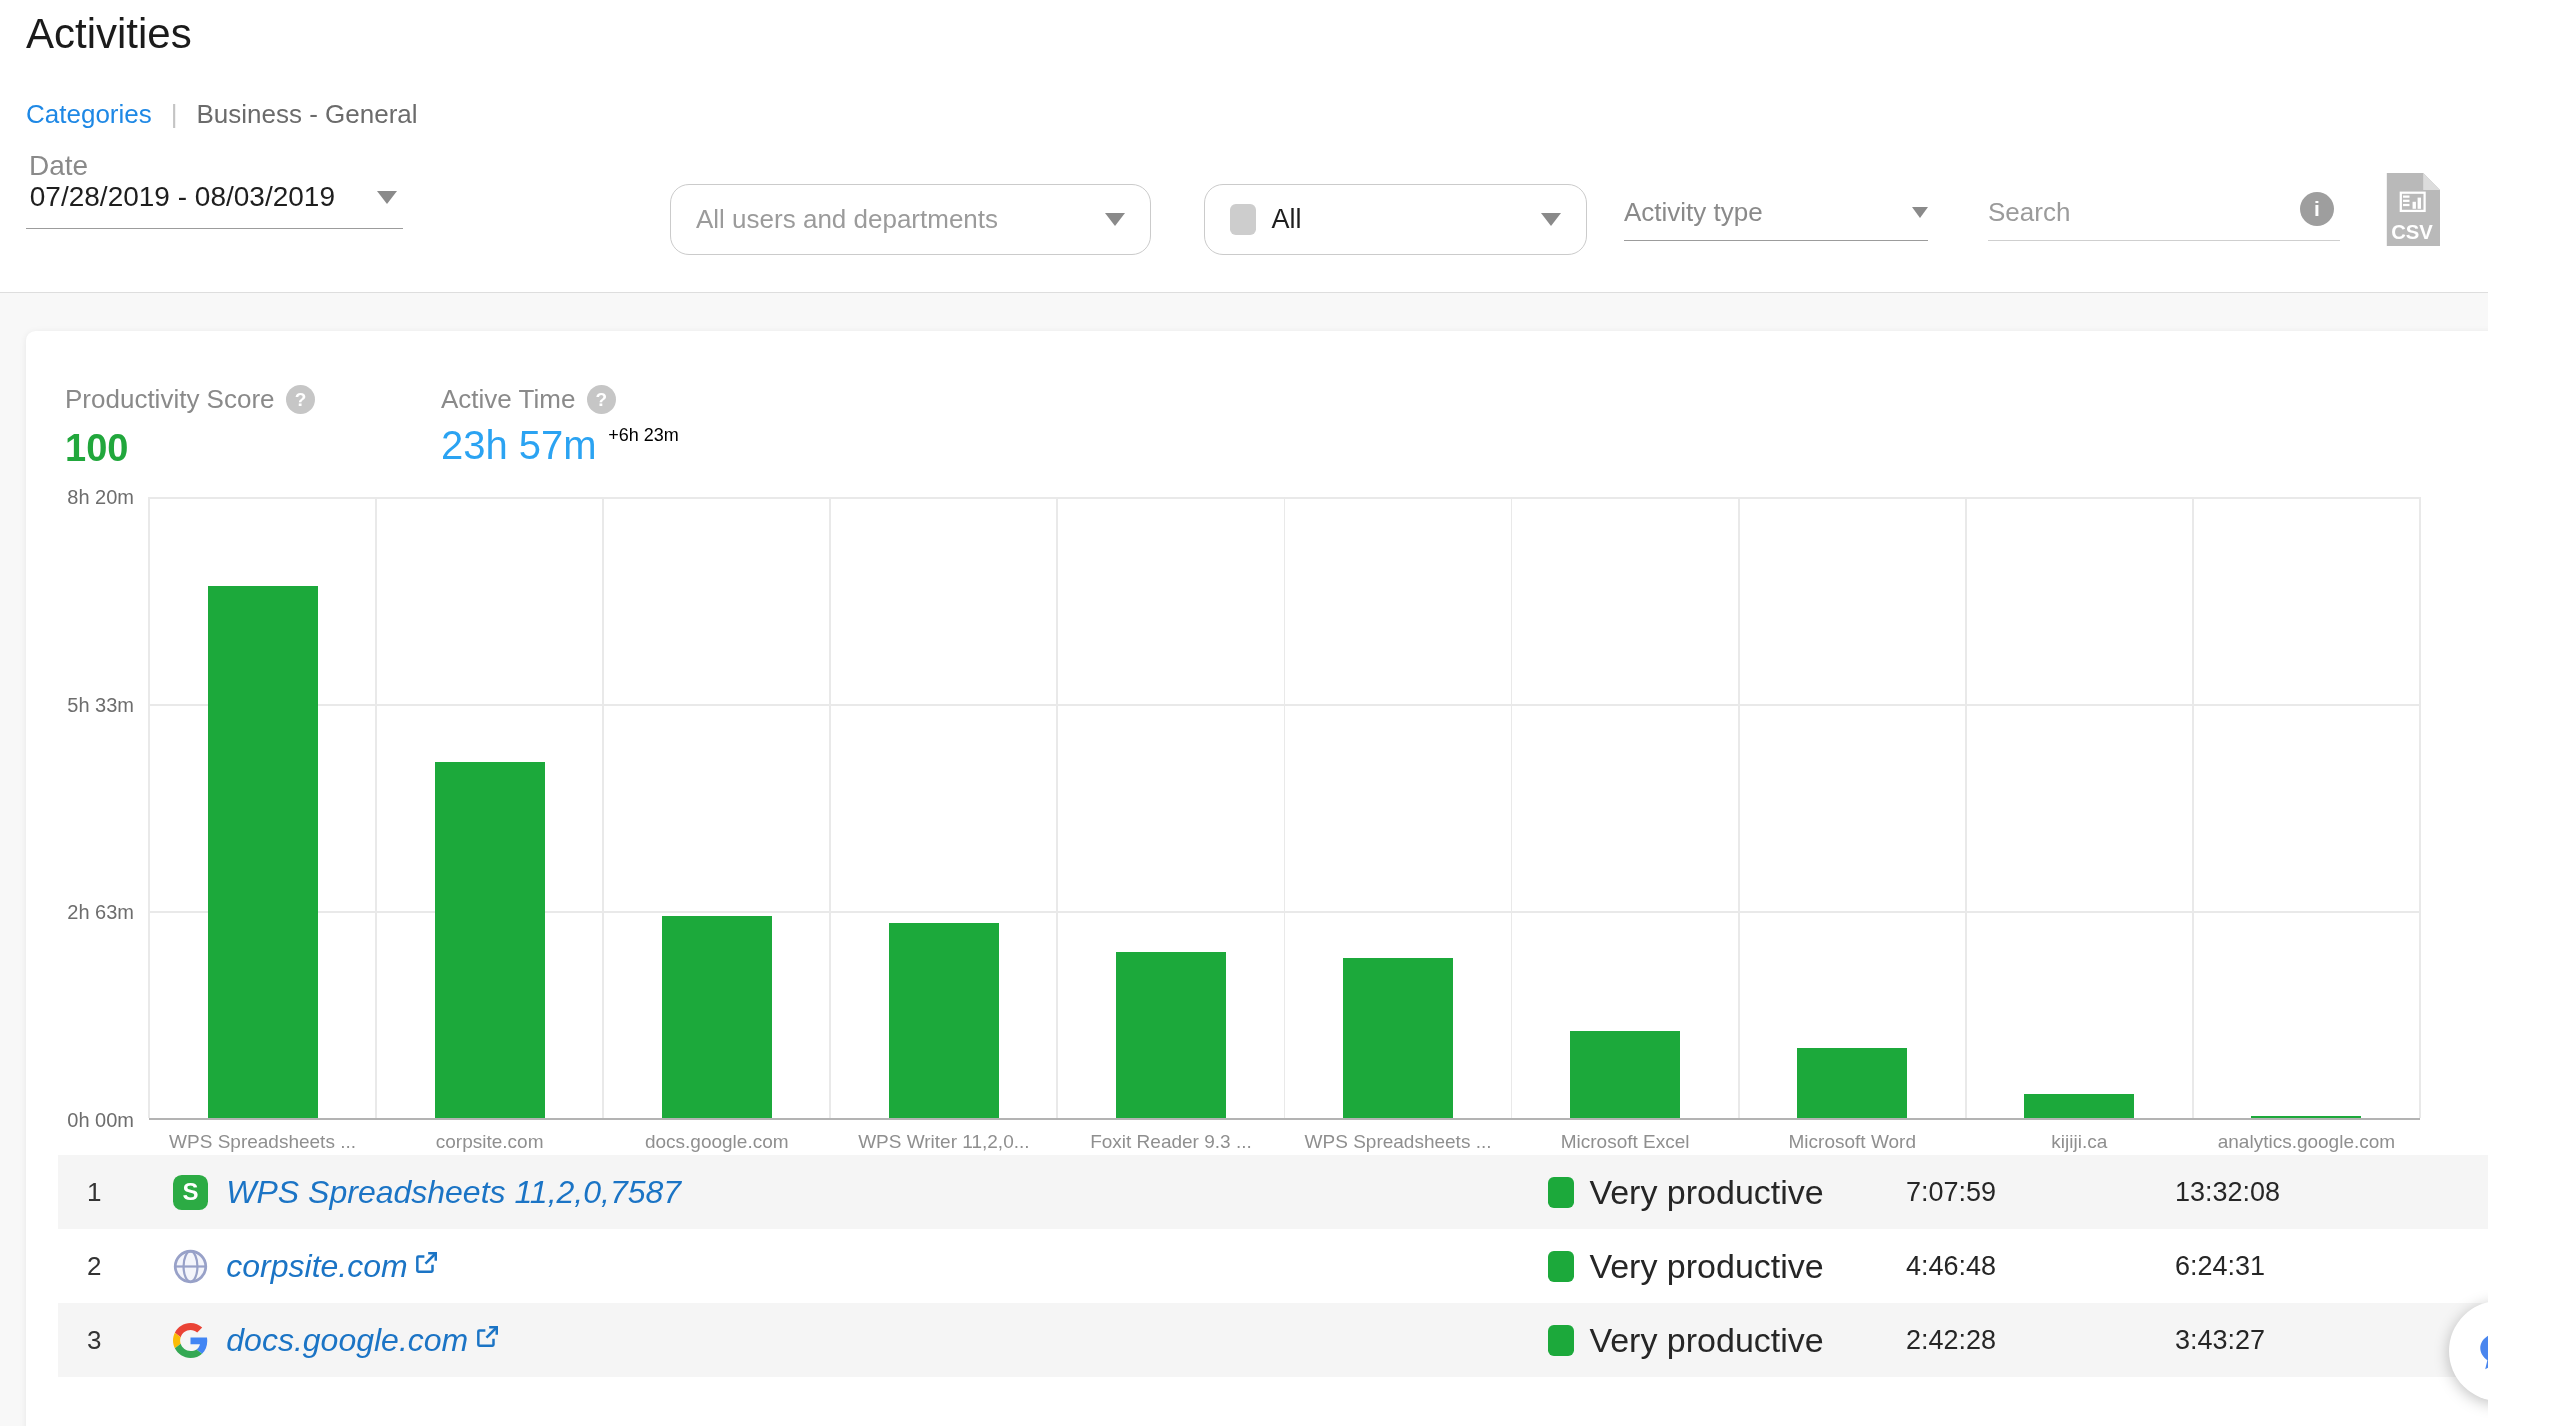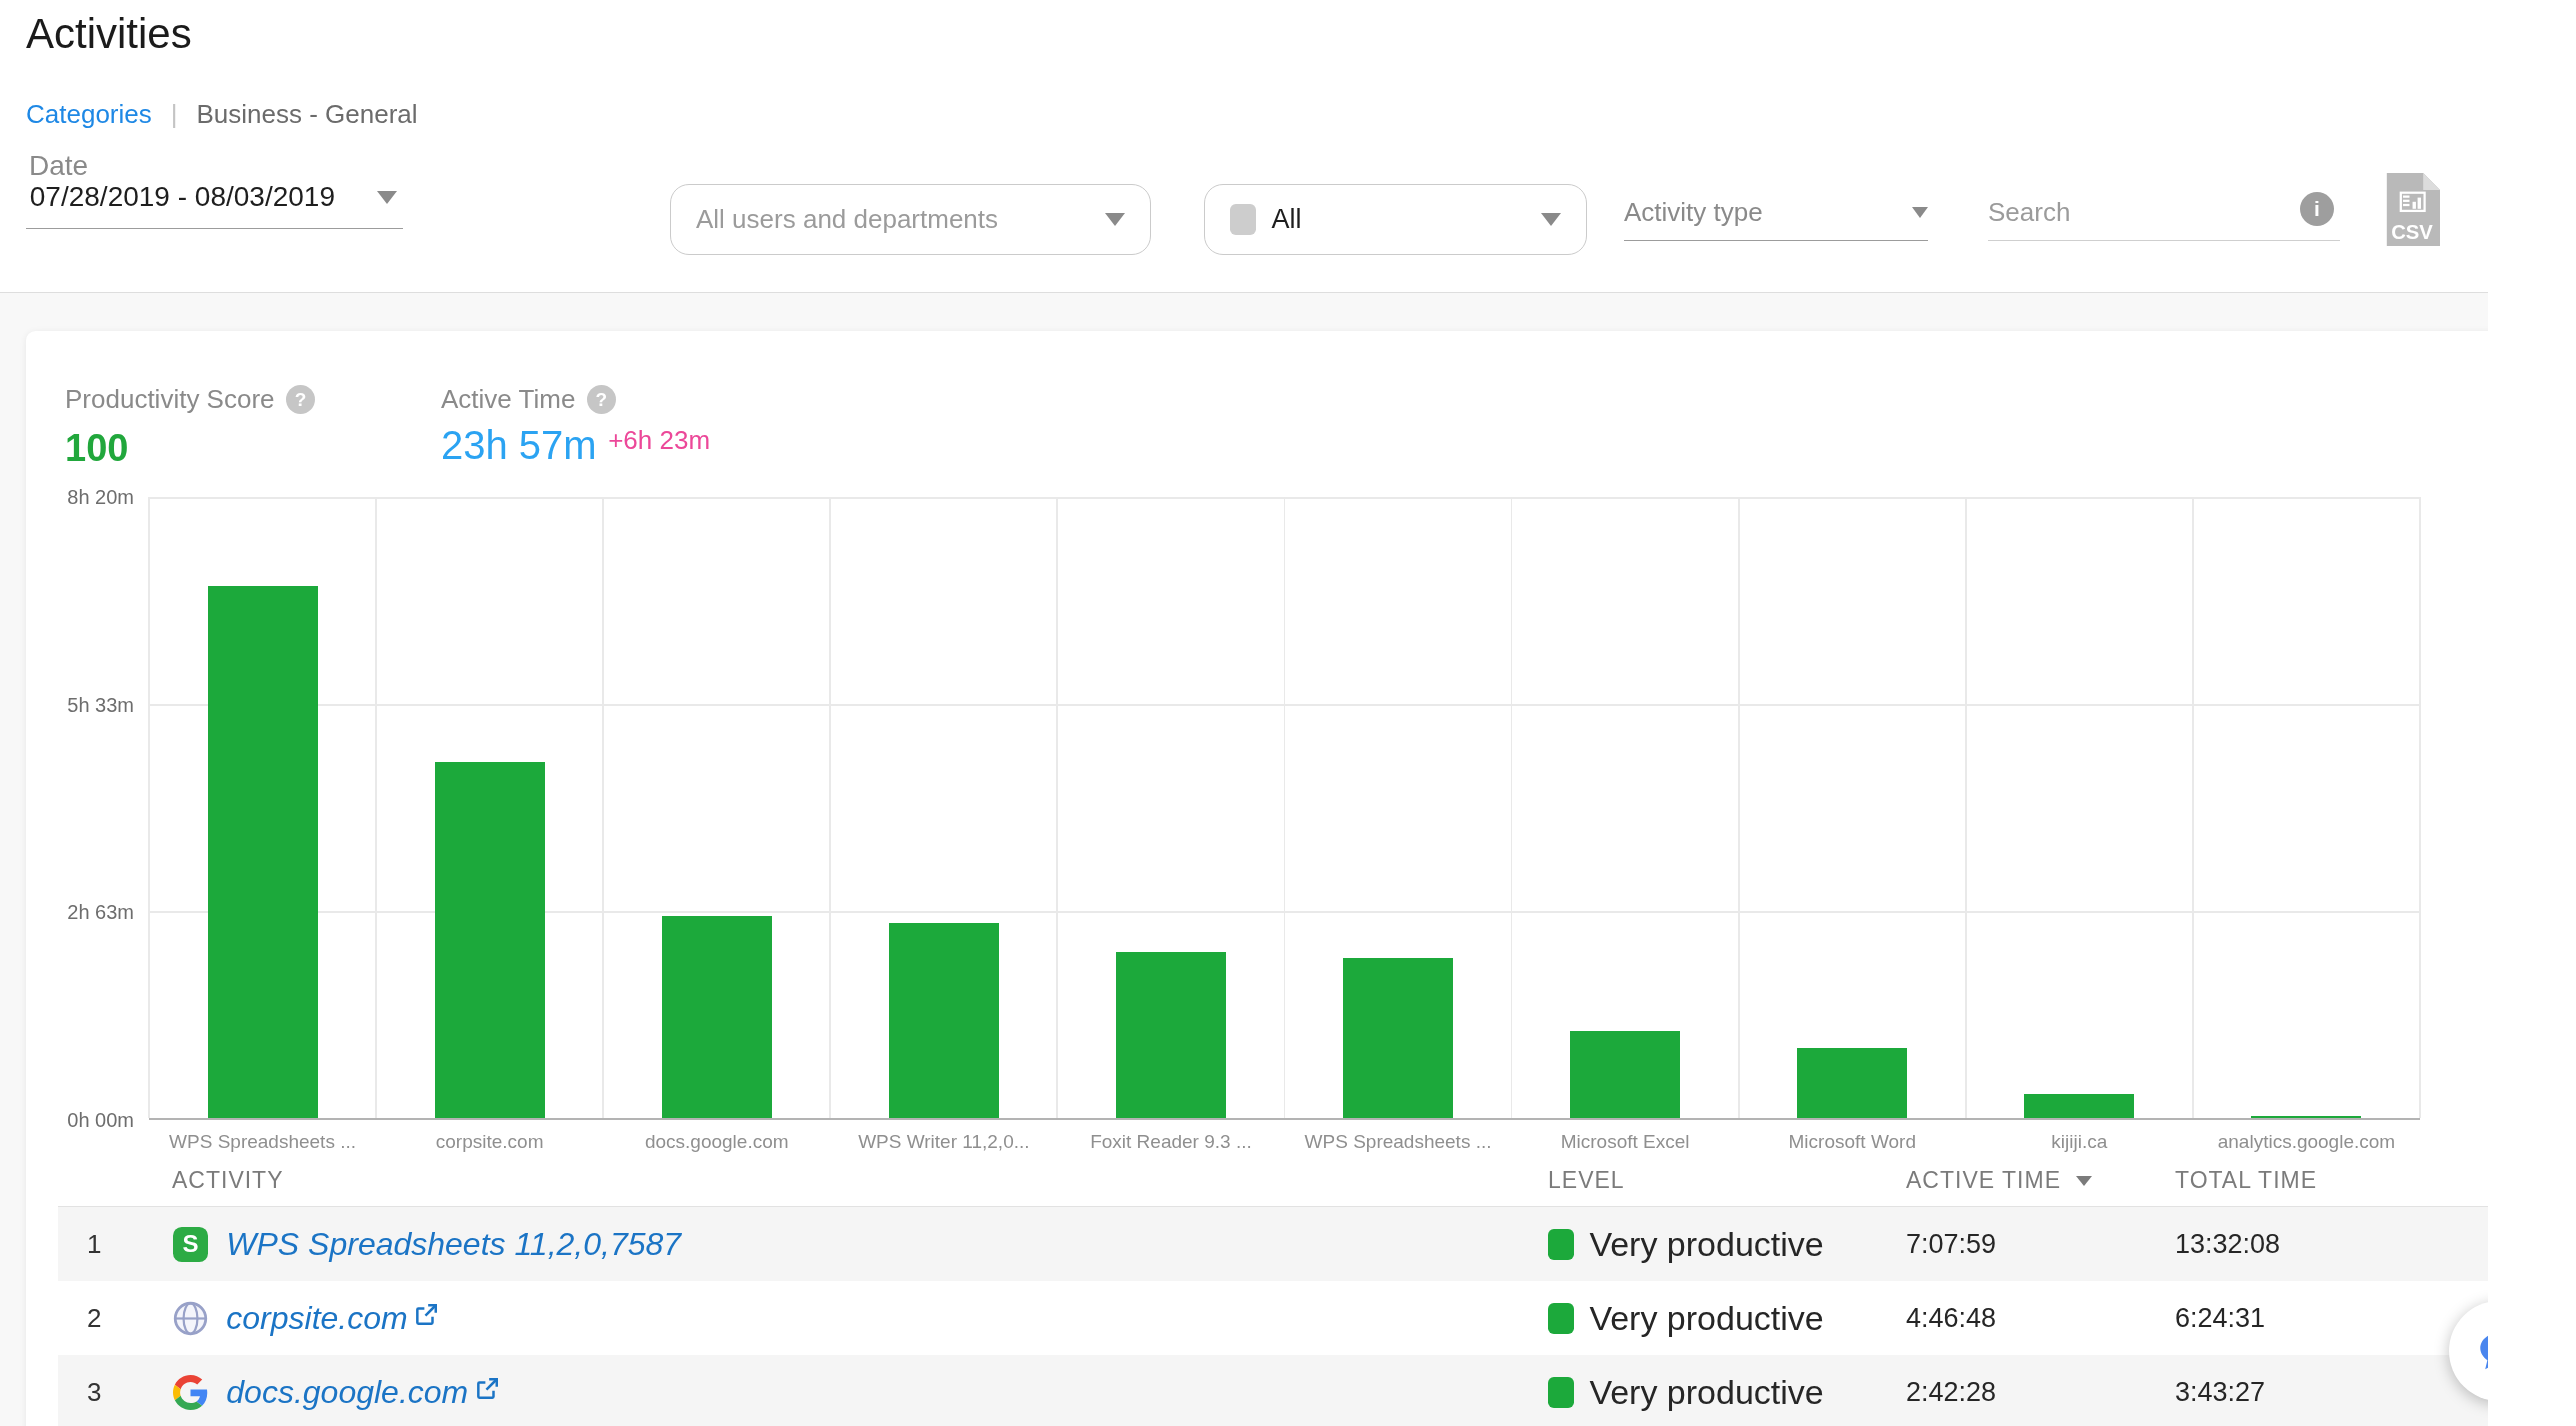--- a/index.html
+++ b/index.html
@@ -56,21 +56,21 @@
 
   .metric-label { position:absolute; font-size:26px; color:#8a8a8a; display:flex; align-items:center; }
   .help-icon { width:29px; height:29px; border-radius:50%; background:#c6c6c6; color:#fff; font-size:19px;
                font-weight:bold; display:inline-flex; align-items:center; justify-content:center;
                margin-left:11.5px; cursor:pointer; }
   .ps-label { left:39px; top:53px; }
   .ps-value { position:absolute; left:39px; top:96px; font-size:38px; font-weight:600; color:#21a73c; }
   .at-label { left:415px; top:53px; }
   .at-row { position:absolute; left:415px; top:92px; display:flex; align-items:flex-start; }
   .at-value { font-size:40px; font-weight:500; color:#2ba3f2; }
-  .at-delta { font-size:26px; font-weight:500; color:#ec4899; margin-left:11.5px; margin-top:1.9px; }
+  .at-delta { font-size:18px; font-weight:500; color:#000000; margin-left:11.5px; margin-top:1.9px; }
 
   
   .chart-area { position:absolute; left:0; top:166px; width:2523px; height:623px; }
   .plot { position:absolute; left:123px; top:0; width:2271px; height:623px; border-bottom:2.9px solid #b3b3b3; }
   .hgrid { position:absolute; left:0; width:100%; height:1.9px; background:#e9e9e9; }
   .vgrid { position:absolute; top:0; bottom:0; width:1.9px; background:#e9e9e9; }
   .ytick { position:absolute; left:0; width:108px; text-align:right; font-size:20px; color:#6d6d6d;
            transform:translateY(-50%); white-space:nowrap; }
   .bar { position:absolute; bottom:0; width:110px; background:#1ca93b; transform:translateX(-50%); }
   .xlabel { position:absolute; top:634px; width:223px; transform:translateX(-50%); text-align:center;
@@ -227,30 +227,20 @@
           </div>
         <div id="yaxis">
             <div class="ytick" style="top: 0px;">8h 20m</div>
             <div class="ytick" style="top: 208px;">5h 33m</div>
             <div class="ytick" style="top: 415px;">2h 63m</div>
             <div class="ytick" style="top: 623px;">0h 00m</div>
           </div>
       </div>
 
       <div class="table">
-        <div class="thead">
-          <div class="th"></div>
-          <div class="th">ACTIVITY</div>
-          <div class="th pad">LEVEL</div>
-          <div class="th pad">
-            <span>ACTIVE TIME</span>
-            <span class="sort-caret"></span>
-          </div>
-          <div class="th pad">TOTAL TIME</div>
-        </div>
         <div id="tbody">
             <div class="trow alt">
               <div class="td-rank">1</div>
               <div class="td-activity">
                 <span class="row-icon">
                   <span class="wps-badge">
                     <span>S</span>
                   </span>
                 </span>
                 <a class="activity-link">

